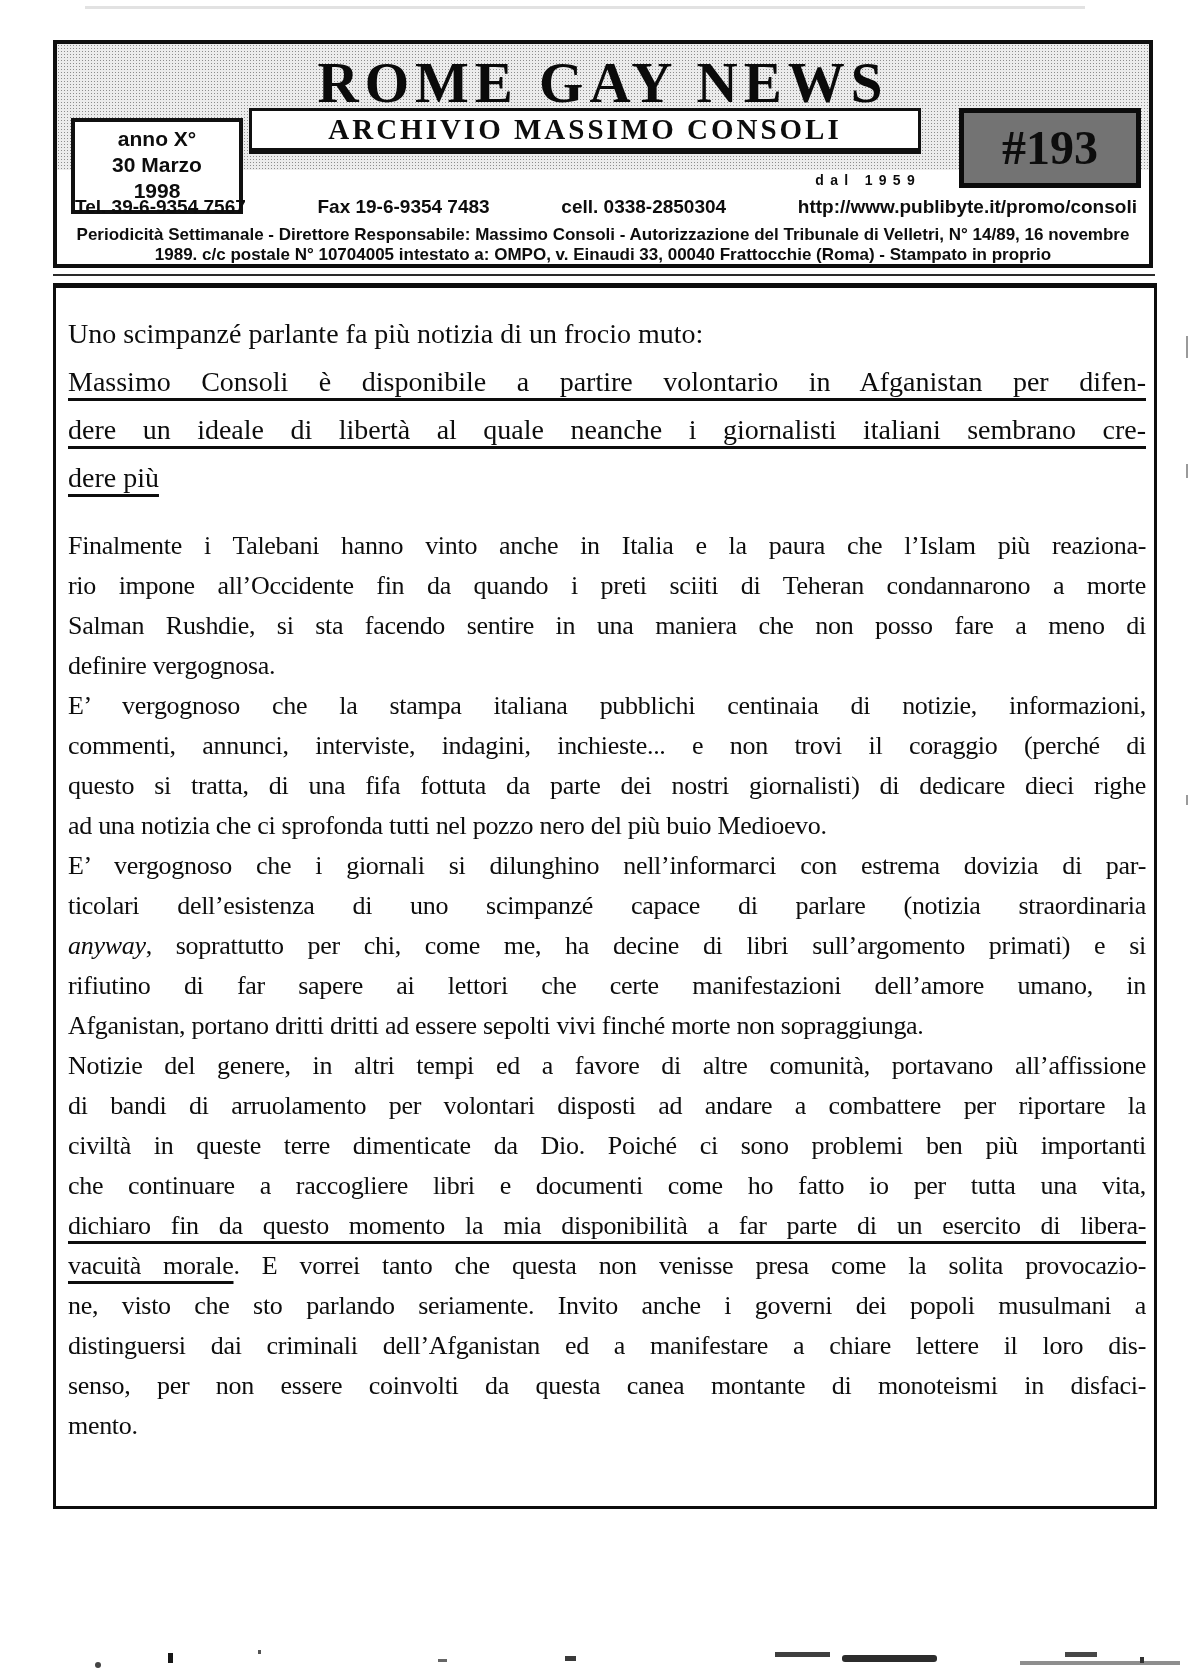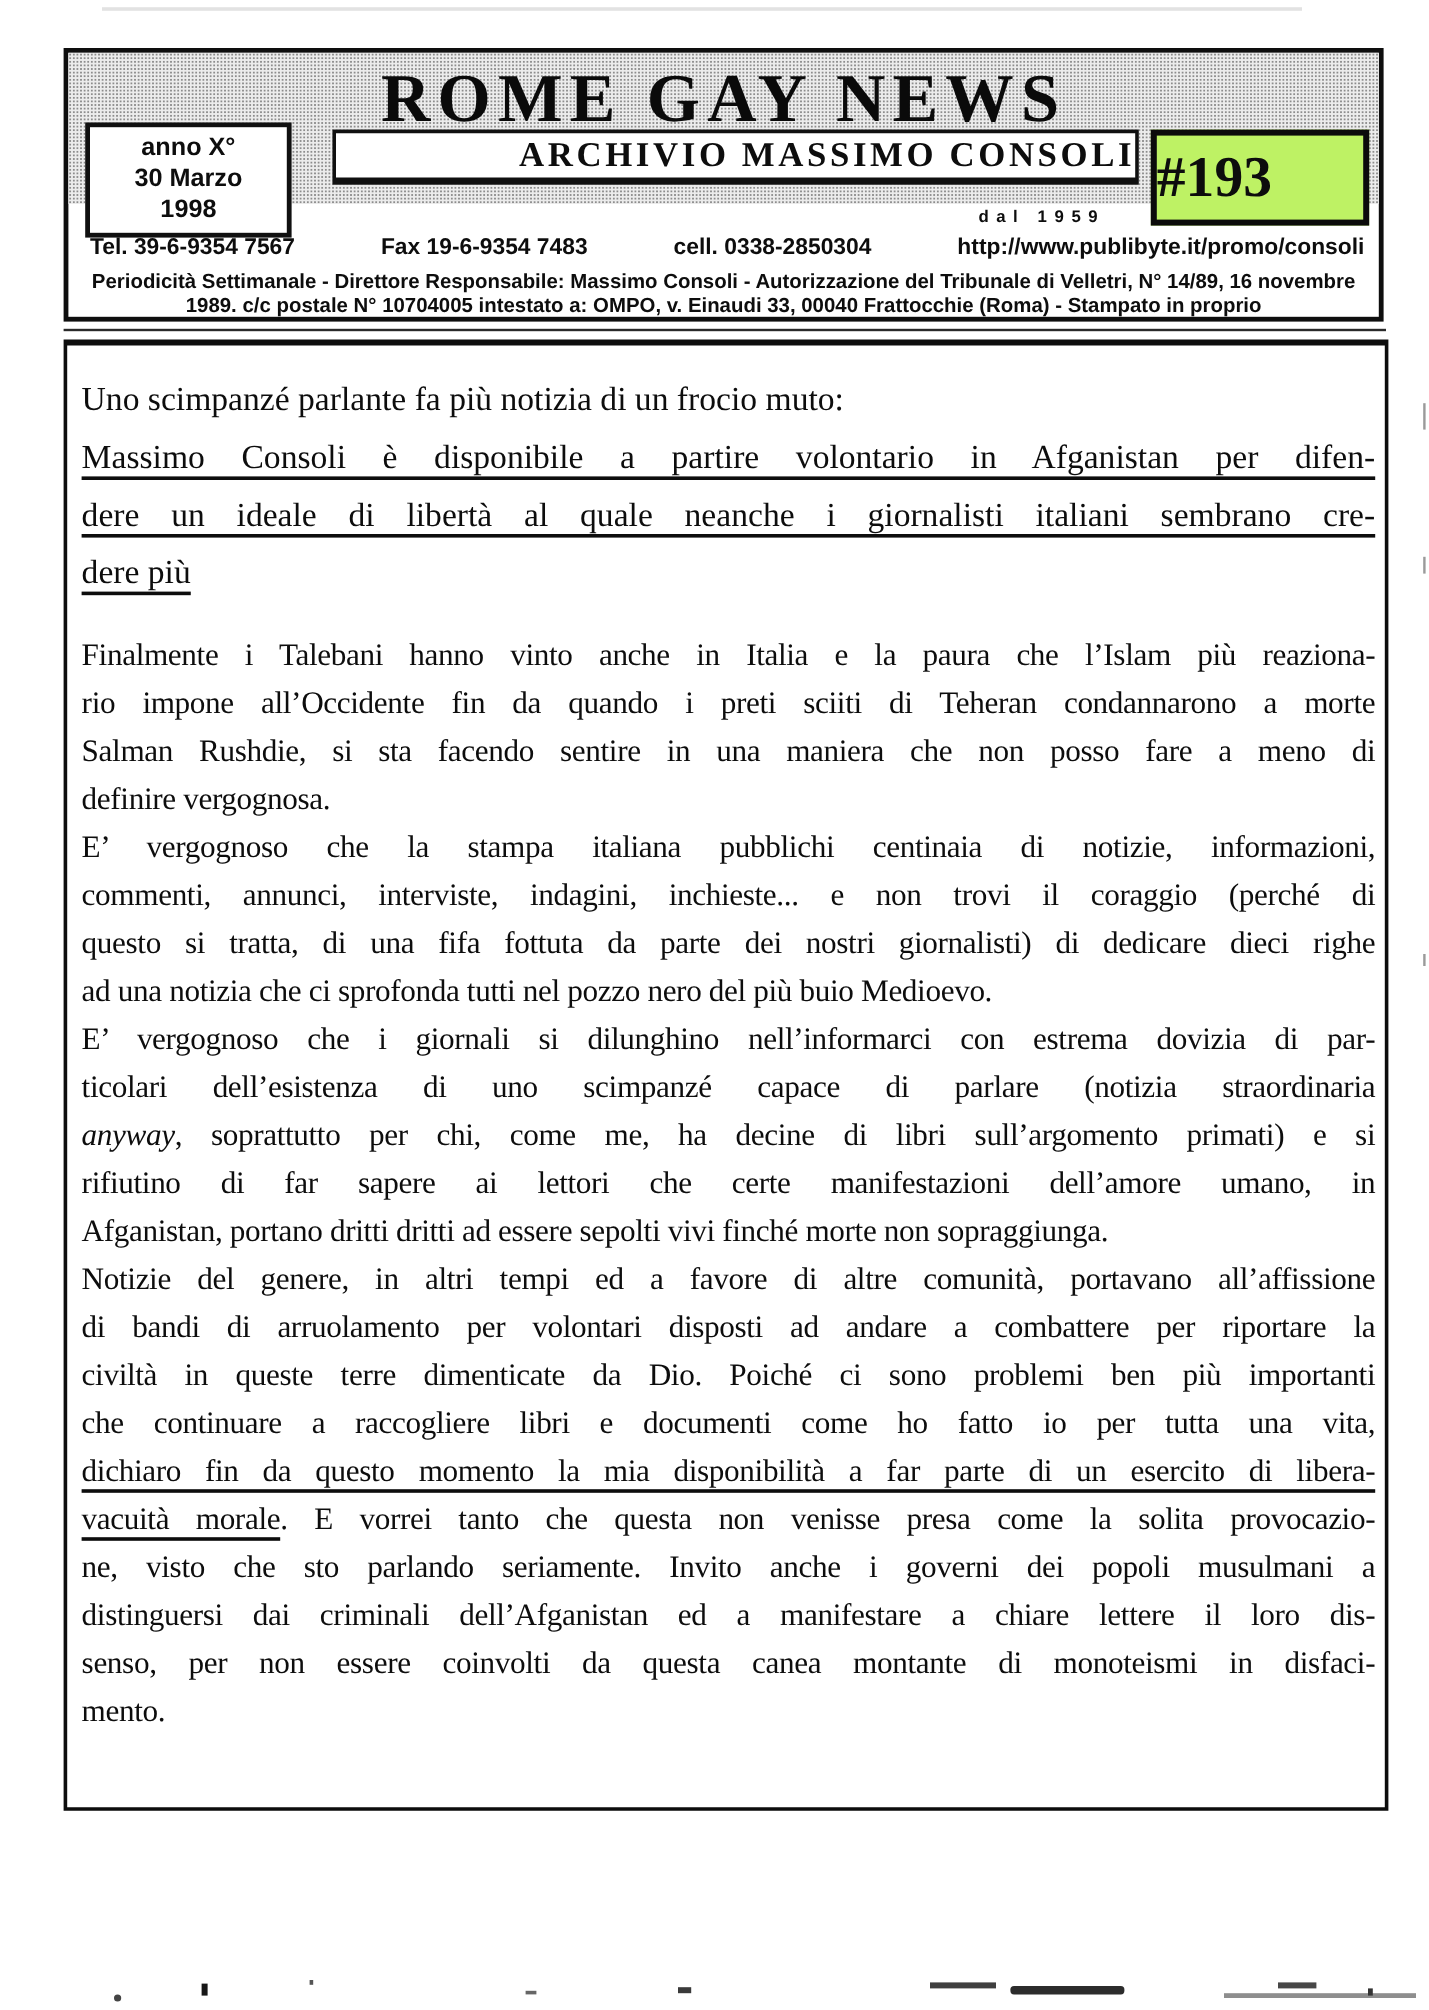--- a/index.html
+++ b/index.html
@@ -9,33 +9,33 @@
   
   .masthead-box{position:absolute;left:53px;top:40px;width:1100px;height:228px;
                 border:4px solid #0e0e0e;background:#ffffff;box-sizing:border-box;}
   .halftone-band{position:absolute;left:0;top:0;right:0;height:126px;
                  background-color:#ececec;
                  background-image:radial-gradient(circle,#8d8d8d 0.8px,transparent 0.95px);
                  background-size:3px 3px;}
   .paper-title{position:absolute;left:0;right:0;top:6px;margin:0;text-align:center;
                font-family:"Liberation Serif",serif;font-weight:bold;font-size:57px;
                letter-spacing:6px;color:#0a0a0a;}
-  .date-box{position:absolute;left:14px;top:58px;width:164px;height:84px;
+  .date-box{position:absolute;left:14px;top:74px;width:164px;height:84px;
             border:4px solid #101010;background:#ffffff;text-align:center;
             font-family:"Liberation Sans",sans-serif;font-weight:bold;font-size:21px;
             line-height:26px;padding-top:4px;box-sizing:content-box;}
   .archive-box{position:absolute;left:192px;top:64px;width:666px;height:37px;
                border:3px solid #101010;border-bottom-width:6px;background:#ffffff;
-               text-align:right;font-family:"Liberation Serif",serif;font-weight:bold;
-               font-size:29px;letter-spacing:3px;line-height:37px;margin-left:28px;}
+               text-align:center;font-family:"Liberation Serif",serif;font-weight:bold;
+               font-size:29px;letter-spacing:3px;line-height:37px;}
   .since{position:absolute;left:192px;top:128px;width:672px;text-align:right;
          font-family:"Liberation Sans",sans-serif;font-weight:bold;font-size:14px;
          letter-spacing:0.45em;}
   .issue-box{position:absolute;right:8px;top:64px;width:172px;height:70px;
-             border:5px solid #0b0b0b;background:#bef264;text-align:left;
+             border:5px solid #0b0b0b;background:#737373;text-align:center;
              font-family:"Liberation Serif",serif;font-weight:bold;font-size:48px;
              line-height:70px;}
   .contact-row{position:absolute;left:18px;right:12px;top:152px;display:flex;
                justify-content:space-between;font-family:"Liberation Sans",sans-serif;
                font-weight:bold;font-size:19px;white-space:nowrap;}
   .imprint{position:absolute;left:0;right:0;top:181px;text-align:center;
            font-family:"Liberation Sans",sans-serif;font-weight:bold;font-size:17px;
            line-height:20px;}
   .rule-under-header{position:absolute;left:53px;top:274px;width:1102px;height:2px;
                      background:#2a2a2a;}

